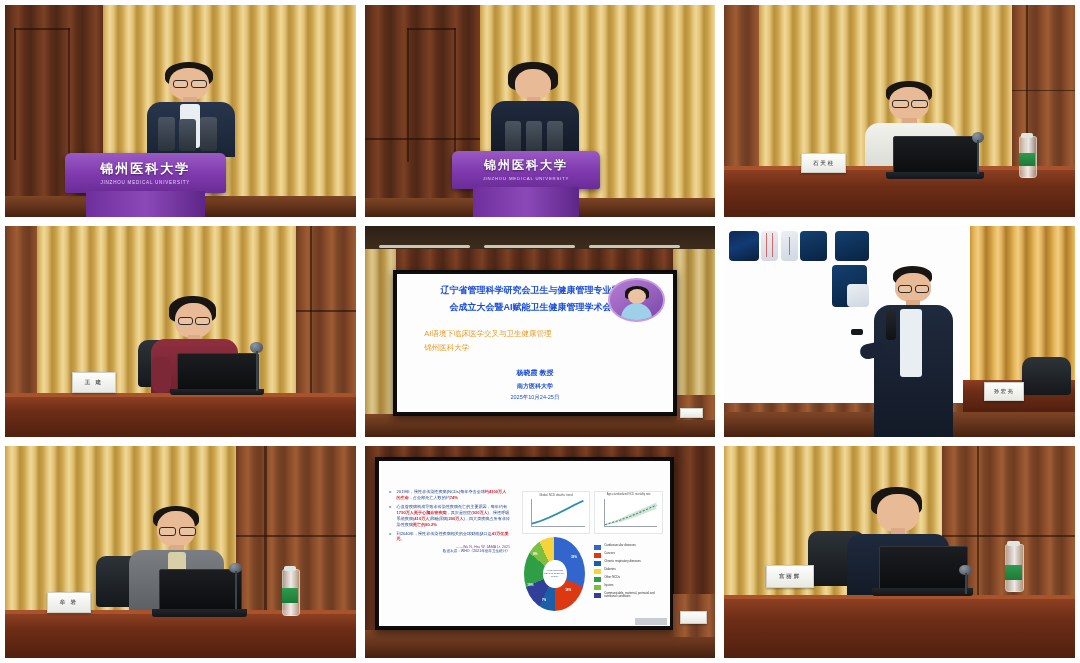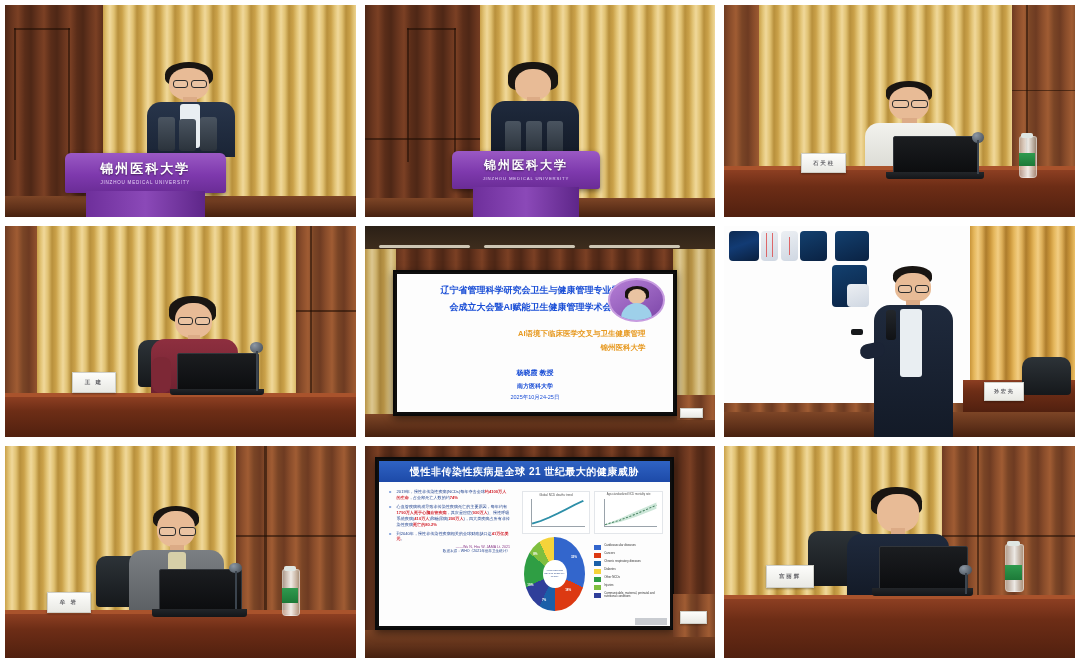--- a/index.html
+++ b/index.html
@@ -92,22 +92,22 @@
   .screen-frame{position:absolute;background:#0e0e0e;border:2px solid #0a0a0a;
      box-shadow:0 3px 8px rgba(0,0,0,.5);}
   .screen{position:absolute;background:#fdfdfd;overflow:hidden;}
   .ceiling{position:absolute;left:0;right:0;top:0;
      background:linear-gradient(#2b2016,#3e2d1d);}
   .ceiling-light{position:absolute;height:3px;background:#e8e2cf;border-radius:2px;opacity:.85;}
 
   
   .s1-title{position:absolute;left:6%;right:6%;text-align:center;color:#1b4fd6;
      font-weight:700;line-height:1.25;}
-  .s1-sub{position:absolute;left:10%;right:10%;text-align:right;color:#e79a22;
-     font-weight:700;line-height:1.3;}
+  .s1-sub{position:absolute;left:10%;right:10%;text-align:left;color:#e79a22;
+     font-weight:400;line-height:1.3;}
   .s1-speaker{position:absolute;left:0;right:0;text-align:center;color:#1b4fd6;font-weight:700;}
   .s1-org{position:absolute;left:0;right:0;text-align:center;color:#1b4fd6;font-weight:700;}
   .s1-date{position:absolute;left:0;right:0;text-align:center;color:#1b4fd6;}
   .s1-photo{position:absolute;border-radius:50%;overflow:hidden;
      background:linear-gradient(145deg,#b57fd6,#7c46a8);border:2px solid #c79ce0;}
   .s1-photo .ph-head{position:absolute;left:33%;top:22%;width:34%;height:38%;
      border-radius:50%;background:#e9c3a2;}
   .s1-photo .ph-hair{position:absolute;left:27%;top:14%;width:46%;height:34%;
      border-radius:50% 50% 18% 18%;background:#17120f;}
   .s1-photo .ph-body{position:absolute;left:20%;top:58%;width:60%;height:42%;
@@ -389,23 +389,20 @@
     </div>
   </div>
 
   <div class="panel">
     <div class="wood dark" style="left:0;top:0;width:100%;height:100%;"></div>
     <div class="floorwood" style="height:13%;"></div>
 
     <div class="screen-frame" style="left:3%;top:5%;width:84%;height:80%;">
       <div class="screen" style="left:2px;top:2px;right:2px;bottom:2px;">
 
-        <div class="s2-head" style="height:13%;">
-          <span style="font-size:10px;">慢性非传染性疾病是全球 21 世纪最大的健康威胁</span>
-        </div>
 
         <div class="bullets" style="left:6%;top:17%;width:39%;font-size:4.1px;">
           <div class="bul">
             <span>2019年，慢性非传染性疾病(NCDs)每年夺去全球</span><span class="hl">约4100万人的生命</span><span>，占全部死亡人数的约</span><span class="hl">74%</span>
           </div>
           <div class="bul">
             <span>心血管疾病构成导致非传染性疾病死亡的主要原因，每年约有</span><span class="hl">1790万人死于心脑血管疾病</span><span>，其次是癌症(</span><span class="hl">930万人</span><span>)、慢性呼吸系统疾病(</span><span class="hl">410万人</span><span>)和糖尿病(</span><span class="hl">200万人</span><span>)，四大类疾病占所有非传染性疾病</span><span class="hl">死亡的80.2%</span>
           </div>
           <div class="bul">
             <span>到2040年，慢性非传染性疾病相关的全球财政缺口达</span><span class="hl">41万亿美元</span><span>。</span>

